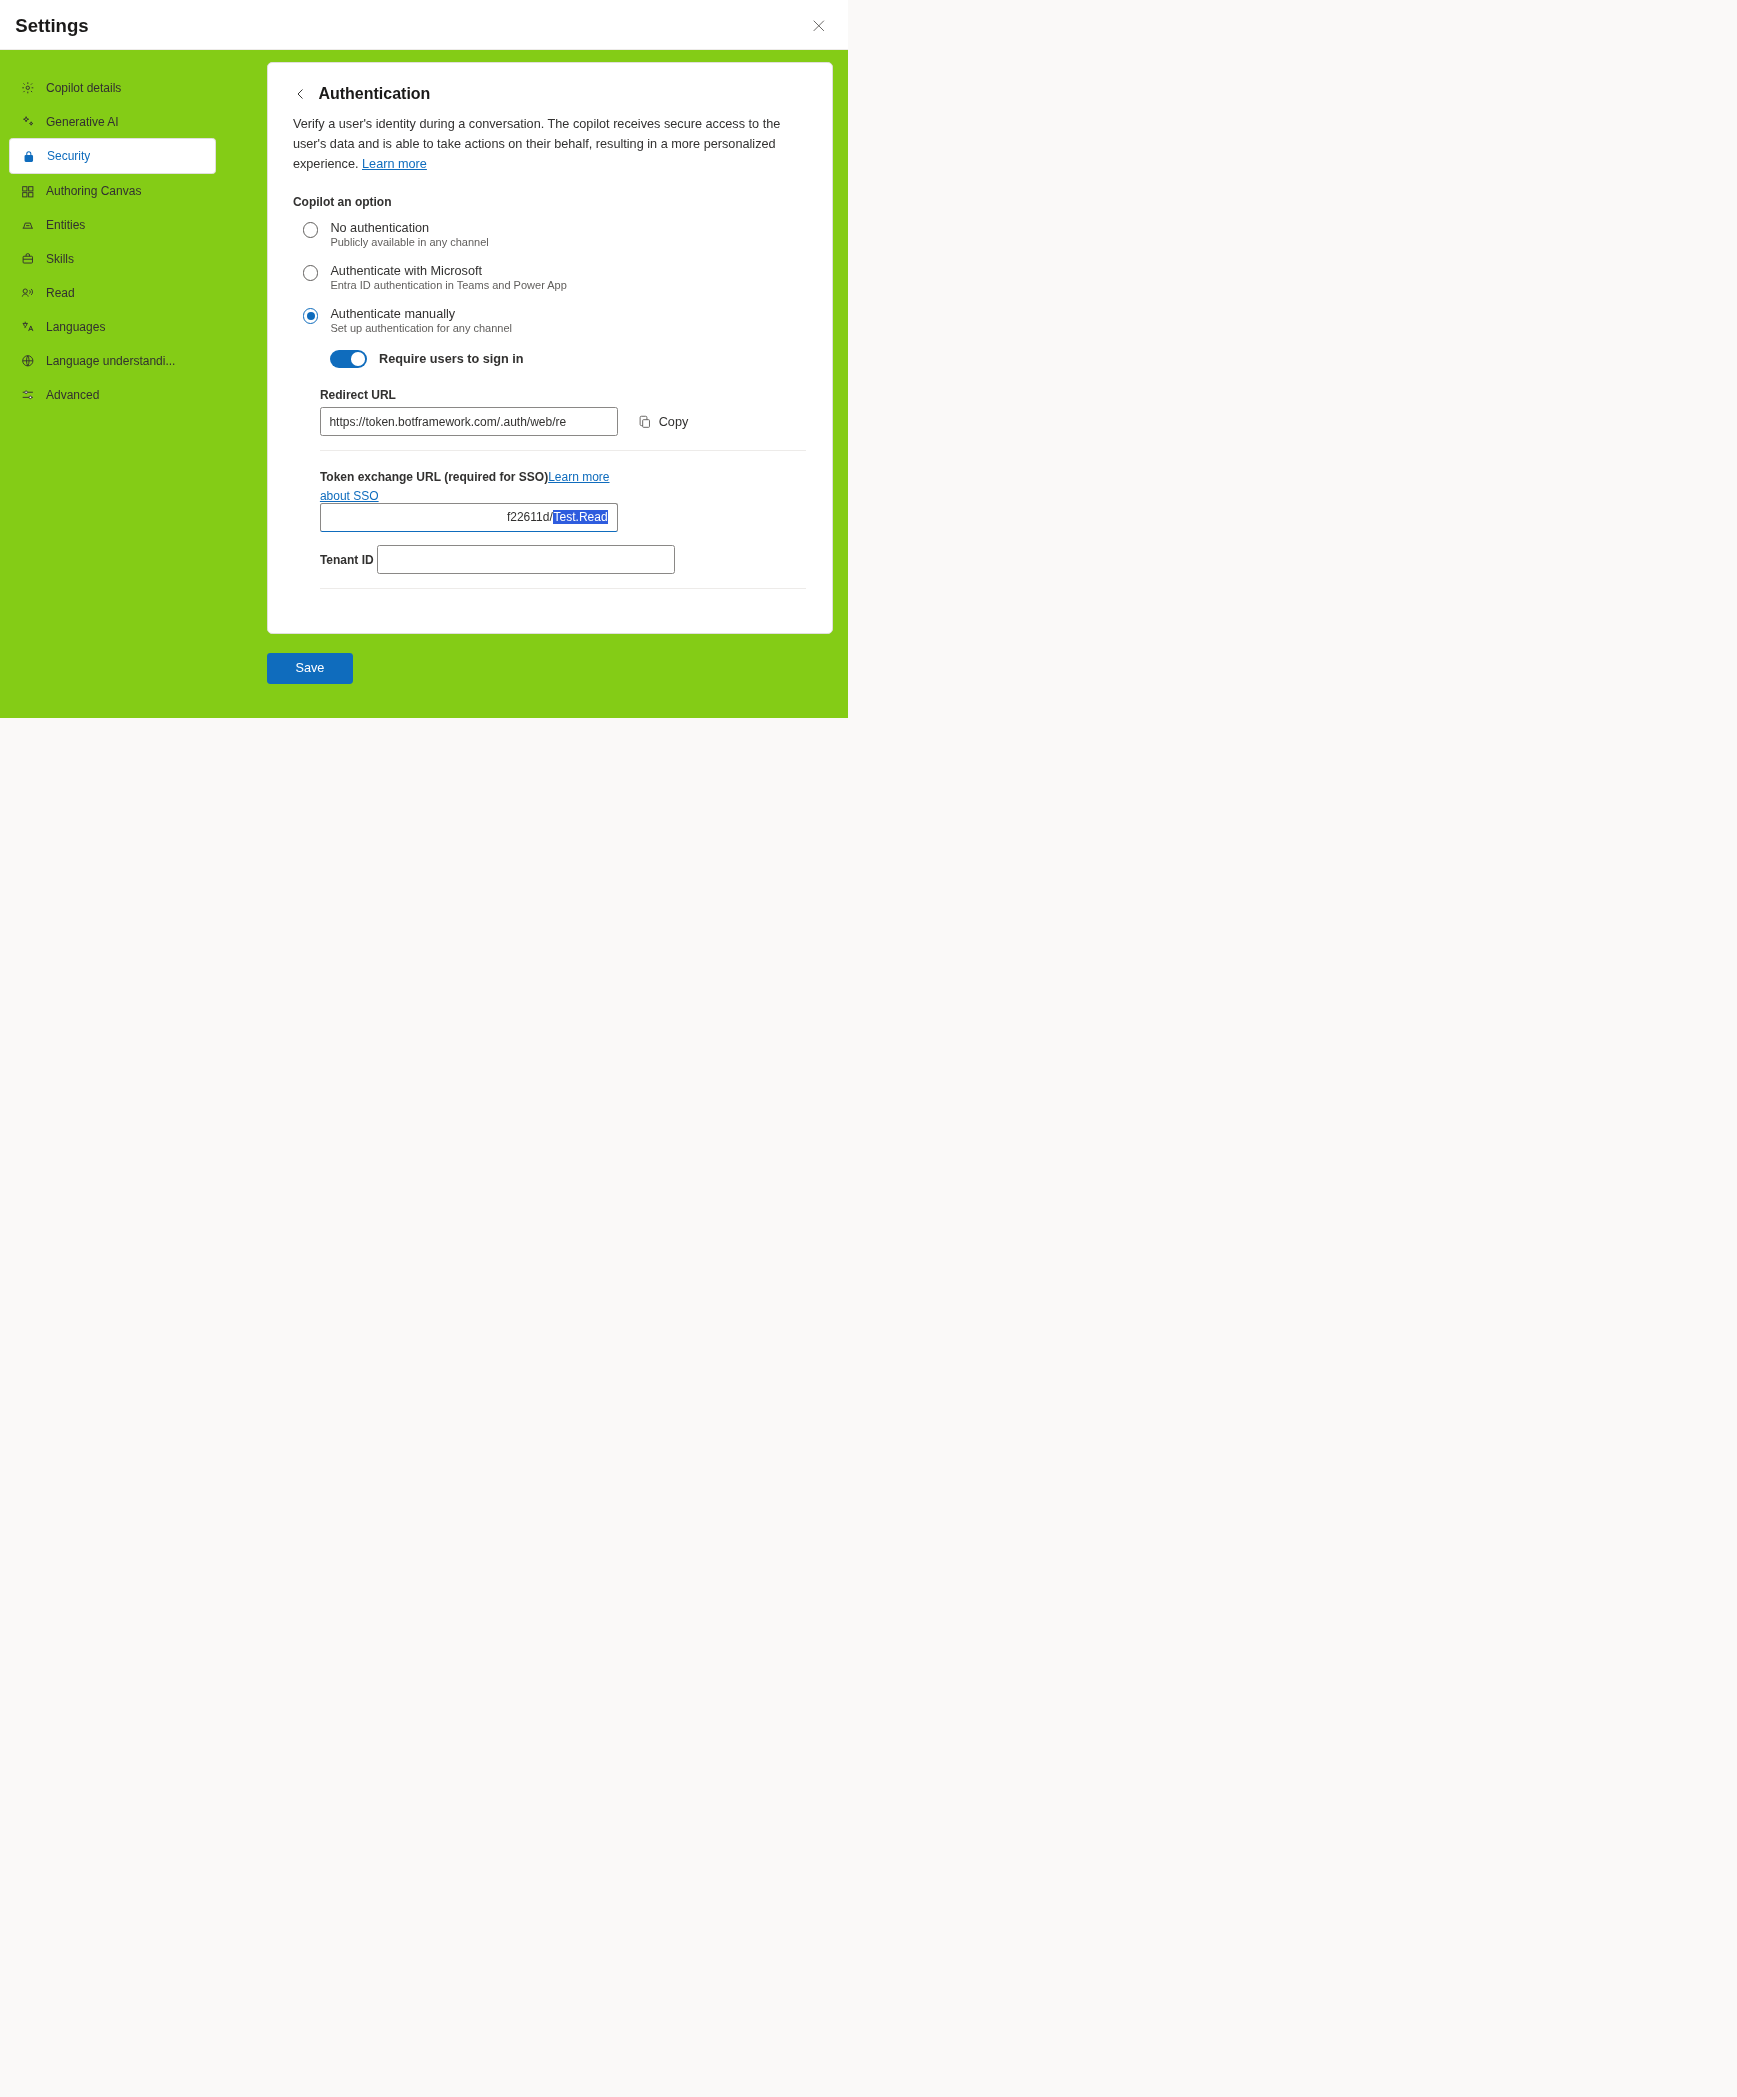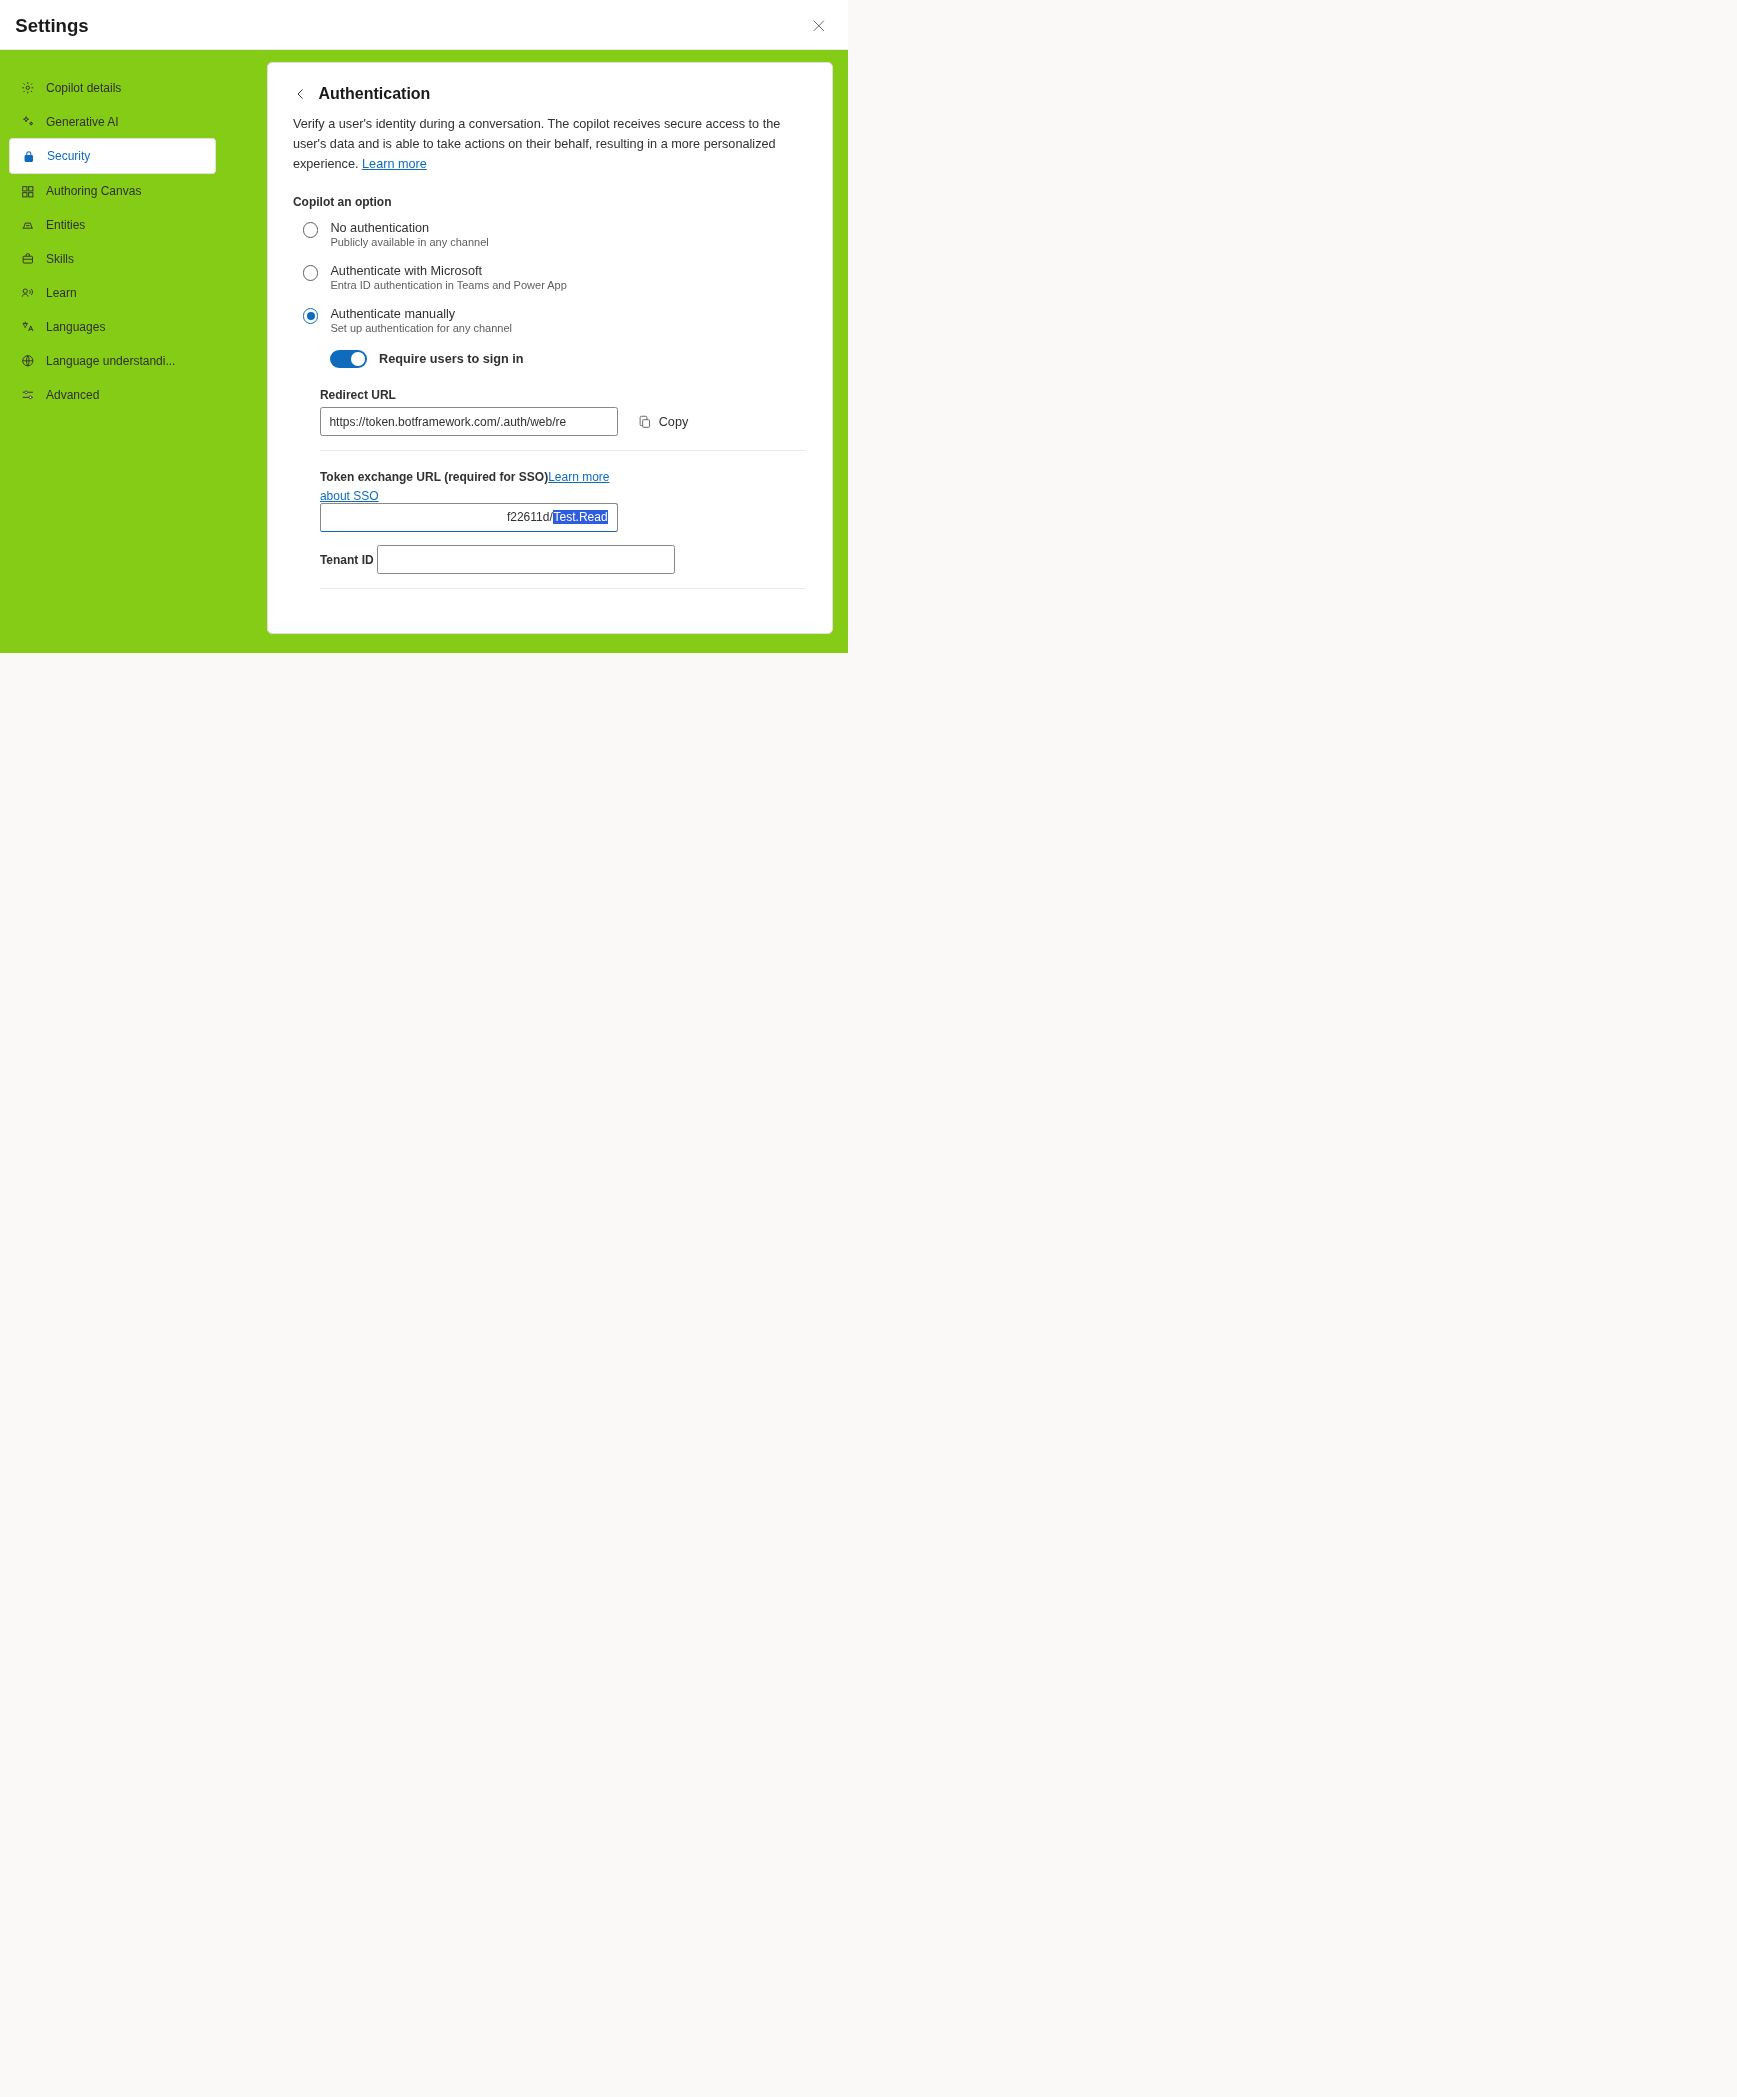--- a/index.html
+++ b/index.html
@@ -192,21 +192,21 @@
           </span>
         <span class="label">Skills</span>
       </div>
       <div class="sidebar-item">
         <span class="icon">
             <svg viewBox="0 0 16 16" fill="none" stroke="currentColor" stroke-width="1.1">
               <circle cx="5" cy="6" r="2.5"></circle>
               <path d="M1.5 12.5c.4-2 2-3 3.5-3s3.1 1 3.5 3M10 5c1.2.8 1.2 3.2 0 4M12 3.5c2 1.5 2 5.5 0 7"></path>
             </svg>
           </span>
-        <span class="label">Learn</span>
+        <span class="label">Read</span>
       </div>
       <div class="sidebar-item">
         <span class="icon">
             <svg viewBox="0 0 16 16" fill="none" stroke="currentColor" stroke-width="1.1">
               <path d="M2 4h6M5 2v2M3 4c0 3 3 5 3 5M7 4c0 3-3 5-3 5M9 13l2.5-6 2.5 6M9.8 11h3.4"></path>
             </svg>
           </span>
         <span class="label">Languages</span>
       </div>
       <div class="sidebar-item">
@@ -308,16 +308,19 @@
           <div class="field">
             <div class="f-label">Tenant ID</div>
             <input class="text-input" value="" style="">
           </div>
 
           <hr class="divider">
 
         </div>
       </div>
 
+      <div class="save-row">
+        <button class="save-btn">Save</button>
+      </div>
     </div>
   </div>
 </div>
 
 
 </body></html>

